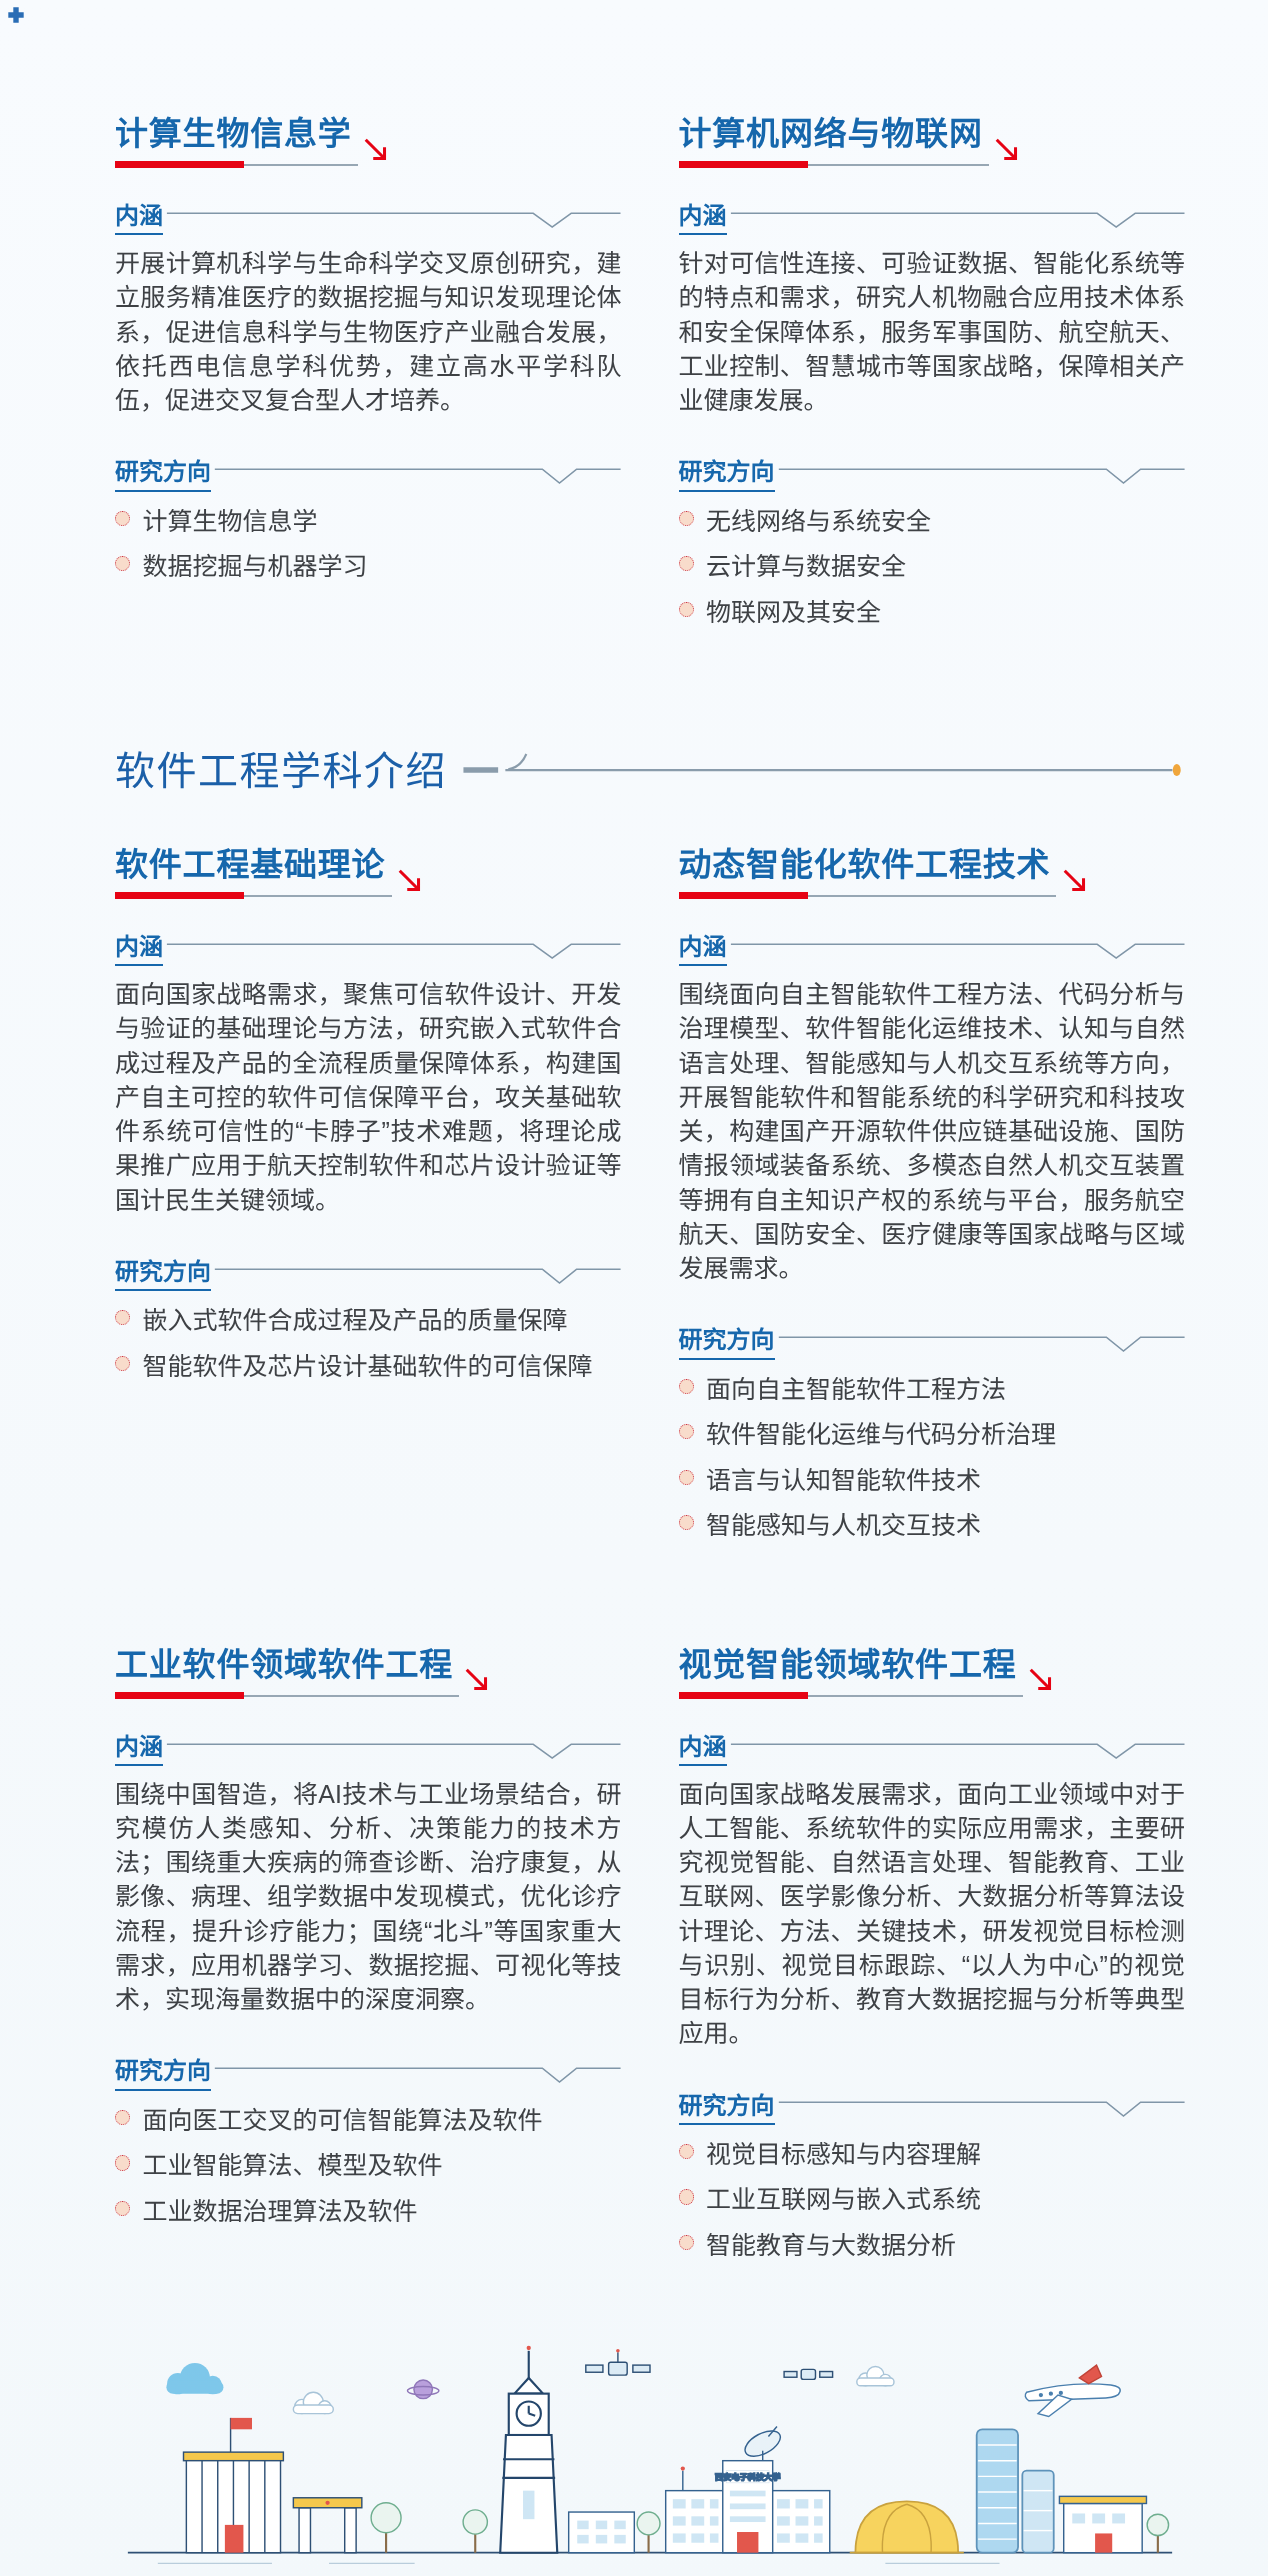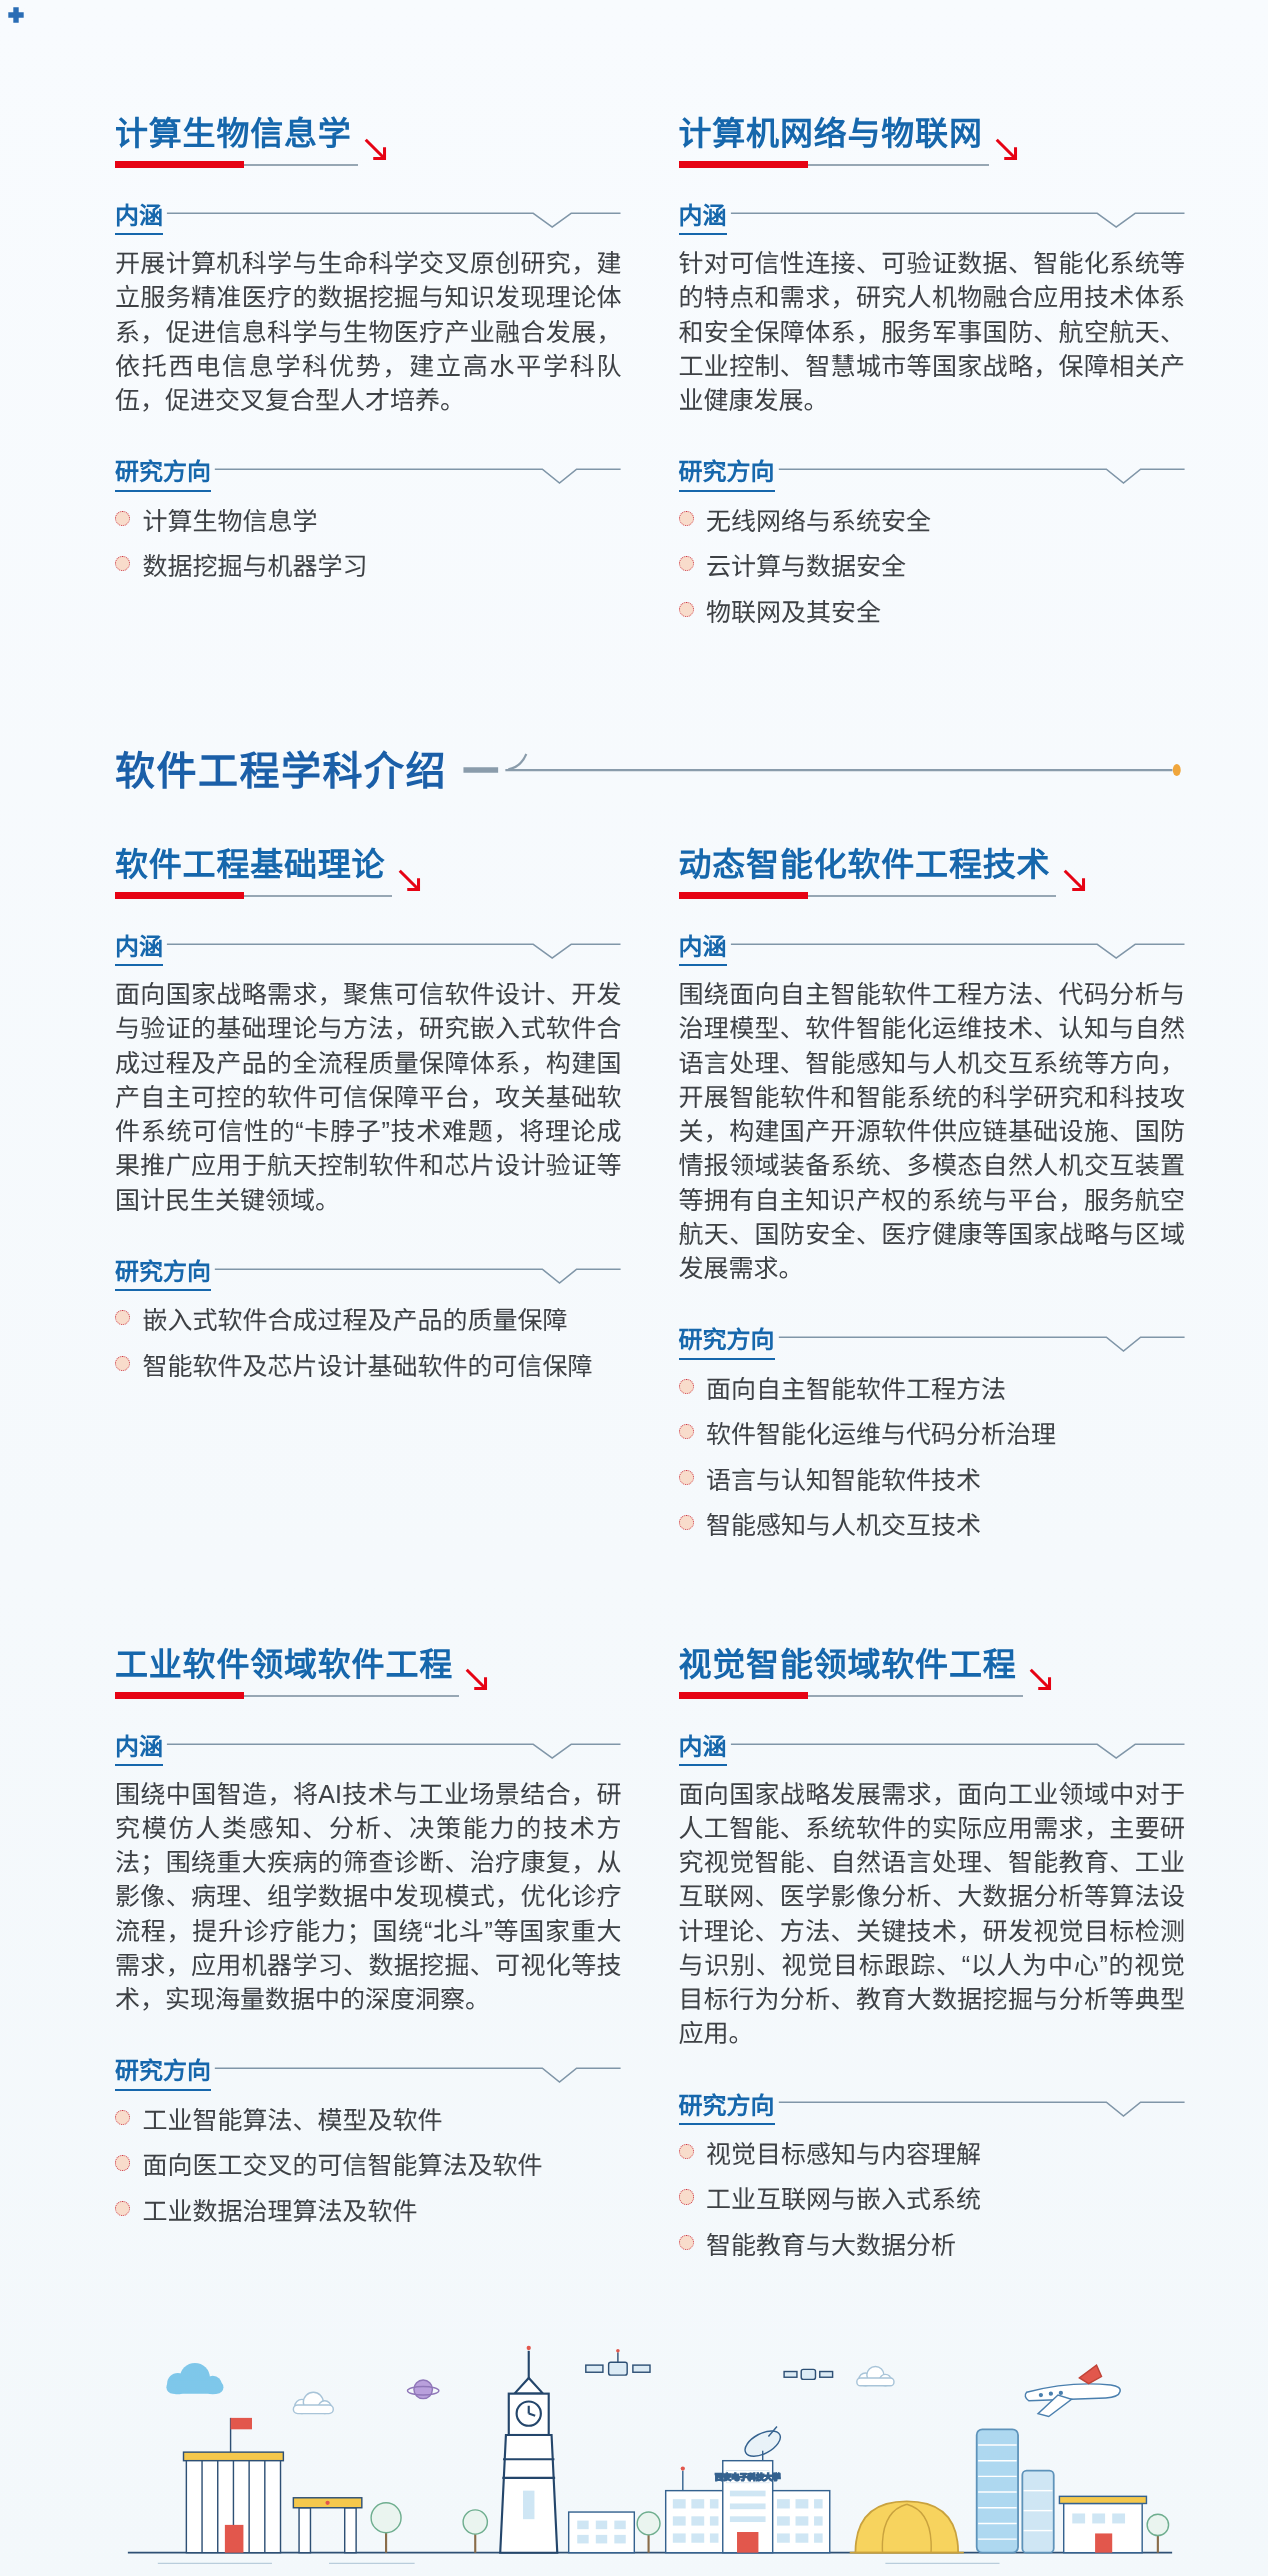--- a/index.html
+++ b/index.html
@@ -49,21 +49,21 @@
 
   .dirs{list-style:none;margin:4.6px 0 0 0;padding:0;}
   .dirs li{display:flex;align-items:flex-start;gap:12.3px;margin:13px 0;font-size:25px;color:#3e4145;line-height:1.3;}
   .bullet{
     flex:0 0 auto;width:15.3px;height:15.3px;margin-top:6.1px;border-radius:50%;
     background:#f8dccb;border:1.5px dotted #cb3040;box-sizing:border-box;
   }
 
   
   .main-header{display:flex;align-items:center;gap:15.3px;margin:98px 0 49px 0;}
-  .main-title{margin:0;font-size:40px;font-weight:700;color:#1b5fa8;letter-spacing:1.5px;flex:0 0 auto;}
+  .main-title{margin:0;font-size:40px;font-weight:400;color:#1b5fa8;letter-spacing:1.5px;flex:0 0 auto;}
   .header-line{flex:1 1 auto;height:35px;}
   .header-line .hl{stroke:#8a9cab;fill:none;}
   .header-line .hl-thick{stroke-width:7;}
   .header-line .hl-thin{stroke-width:3;}
   .header-line .hl-dot{fill:#f0a63c;stroke:none;}
 
   
   .campus{margin-top:64px;}
   .campus svg{display:block;width:100%;height:auto;}
 </style>
@@ -250,25 +250,25 @@
       <p class="para">围绕中国智造，将AI技术与工业场景结合，研究模仿人类感知、分析、决策能力的技术方法；围绕重大疾病的筛查诊断、治疗康复，从影像、病理、组学数据中发现模式，优化诊疗流程，提升诊疗能力；国绕“北斗”等国家重大需求，应用机器学习、数据挖掘、可视化等技术，实现海量数据中的深度洞察。</p>
       <div class="label-row tight">
         <span class="mini-label">研究方向</span>
         <svg class="notch" viewBox="0 0 500 32" preserveAspectRatio="none">
             <path d="M1 10 H403 L424 28 L445 10 H499"></path>
           </svg>
       </div>
       <ul class="dirs">
           <li>
             <span class="bullet"></span>
+            <span class="dir-text">面向医工交叉的可信智能算法及软件</span>
+          </li>
+          <li>
+            <span class="bullet"></span>
             <span class="dir-text">工业智能算法、模型及软件</span>
-          </li>
-          <li>
-            <span class="bullet"></span>
-            <span class="dir-text">面向医工交叉的可信智能算法及软件</span>
           </li>
           <li>
             <span class="bullet"></span>
             <span class="dir-text">工业数据治理算法及软件</span>
           </li>
         </ul>
     </section>
 
     <section class="sec">
       <div class="title-row">

